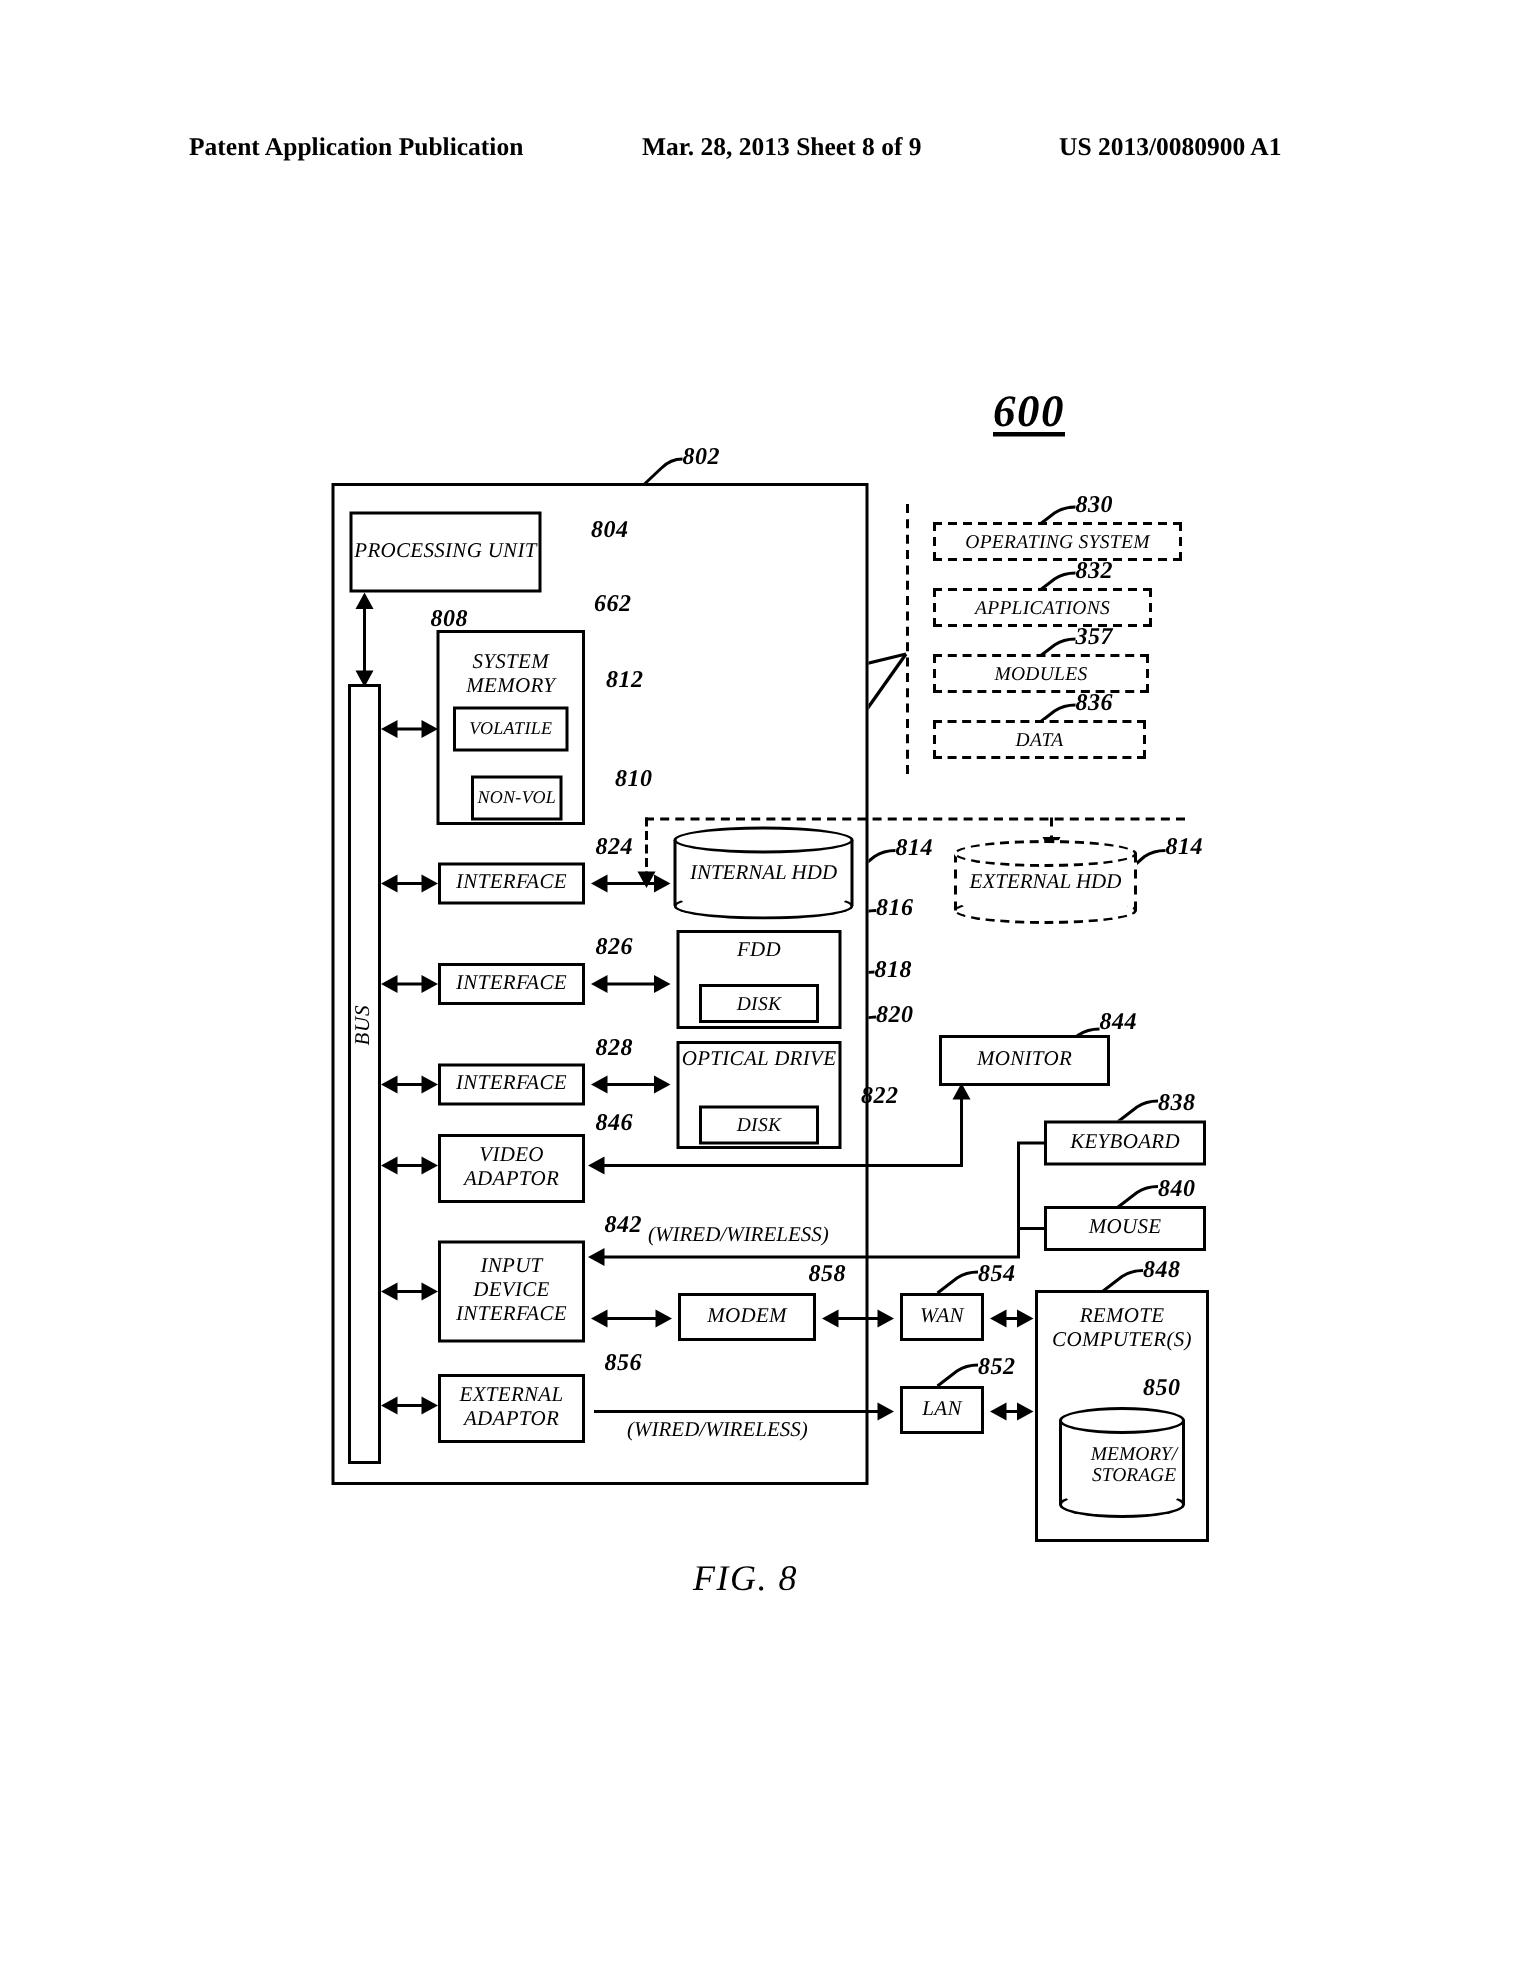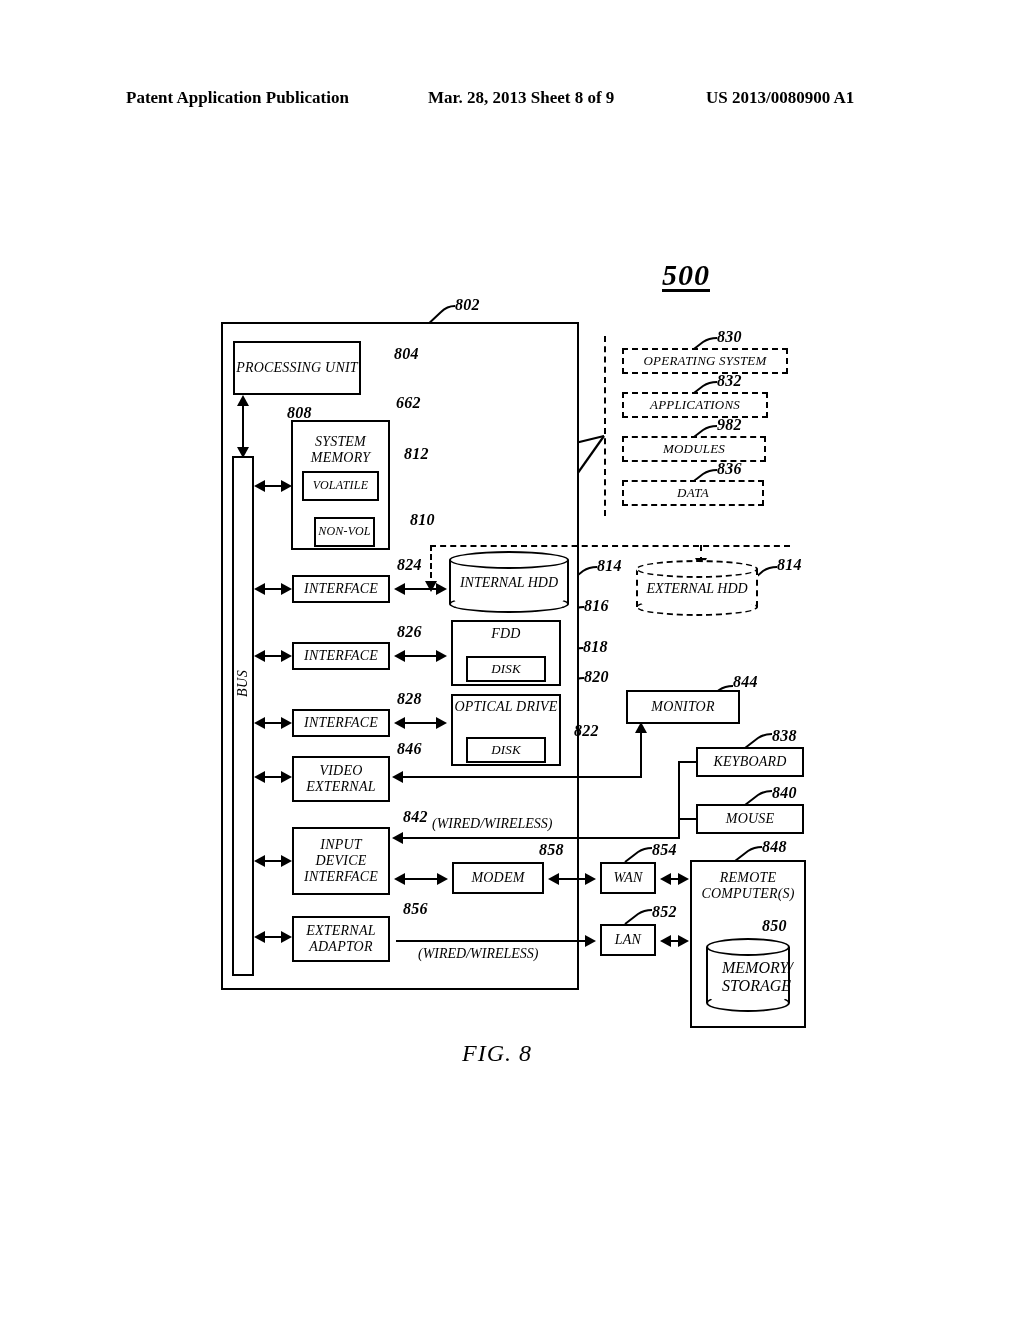--- a/index.html
+++ b/index.html
@@ -205,21 +205,21 @@
 </style>
 </head>
 <body>
 
 <div class="page-header">
   <span class="hdr-left">Patent Application Publication</span>
   <span class="hdr-mid">Mar. 28, 2013  Sheet 8 of 9</span>
   <span class="hdr-right">US 2013/0080900 A1</span>
 </div>
 
-<div class="fig-number">500</div>
+<div class="fig-number">600</div>
 
 <svg class="svg-layer" viewBox="0 0 1024 1320">
 
   <path d="M 424 328 L 441 312 Q 447 306 455 306" fill="none" stroke="#000" stroke-width="2"></path>
 
   <path d="M 362 369 L 379 359 Q 386 355 394 355" fill="none" stroke="#000" stroke-width="2"></path>
 
   <path d="M 369 420 L 382 409 Q 388 404 396 404" fill="none" stroke="#000" stroke-width="2"></path>
 
   <path d="M 252 462 L 272 430 Q 277 420 287 417" fill="none" stroke="#000" stroke-width="2"></path>
@@ -333,21 +333,21 @@
 
 <div class="box" style="left:292px; top:709px; width:98px; height:28px;">
   <span>INTERFACE</span>
 </div>
 <div class="ref" style="left:397px; top:690px;">828</div>
 <div class="ln h" style="left:258px; top:722px; width:30px;"></div>
 <div class="ah left" style="left:254px; top:717px;"></div>
 <div class="ah right" style="left:281px; top:717px;"></div>
 
 <div class="box" style="left:292px; top:756px; width:98px; height:46px;">
-  <span>VIDEO EXTERNAL</span>
+  <span>VIDEO ADAPTOR</span>
 </div>
 <div class="ref" style="left:397px; top:740px;">846</div>
 <div class="ln h" style="left:258px; top:776px; width:30px;"></div>
 <div class="ah left" style="left:254px; top:771px;"></div>
 <div class="ah right" style="left:281px; top:771px;"></div>
 
 <div class="box" style="left:292px; top:827px; width:98px; height:68px;">
   <span>INPUT DEVICE INTERFACE</span>
 </div>
 <div class="ref" style="left:403px; top:808px;">842</div>
@@ -474,39 +474,39 @@
 <div class="ah right" style="left:678px; top:873px;"></div>
 
 <div class="ln h" style="left:664px; top:940px; width:22px;"></div>
 <div class="ah left" style="left:660px; top:935px;"></div>
 <div class="ah right" style="left:678px; top:935px;"></div>
 
 <div class="cyl" style="left:706px; top:938px; width:84px; height:74px;">
   <div class="cyl-body"></div>
   <div class="cyl-bot"></div>
   <div class="cyl-top"></div>
-  <div class="cyl-text" style="font-size:16px;padding-left:16px;">MEMORY/ STORAGE</div>
+  <div class="cyl-text" style="font-size:13px;padding-left:16px;">MEMORY/ STORAGE</div>
 </div>
 <div class="ref" style="left:762px; top:917px;">850</div>
 
 <div class="dln v" style="left:604px; top:336px; height:180px;"></div>
 
 <div class="box dashed" style="left:622px; top:348px; width:166px; height:26px;">
   <span style="font-size:13px;">OPERATING SYSTEM</span>
 </div>
 <div class="ref" style="left:717px; top:328px;">830</div>
 
 <div class="box dashed" style="left:622px; top:392px; width:146px; height:26px;">
   <span style="font-size:13px;">APPLICATIONS</span>
 </div>
 <div class="ref" style="left:717px; top:372px;">832</div>
 
 <div class="box dashed" style="left:622px; top:436px; width:144px; height:26px;">
   <span style="font-size:13px;">MODULES</span>
 </div>
-<div class="ref" style="left:717px; top:416px;">982</div>
+<div class="ref" style="left:717px; top:416px;">357</div>
 
 <div class="box dashed" style="left:622px; top:480px; width:142px; height:26px;">
   <span style="font-size:13px;">DATA</span>
 </div>
 <div class="ref" style="left:717px; top:460px;">836</div>
 
 <div class="fig-caption">FIG. 8</div>
 
 </body></html>

